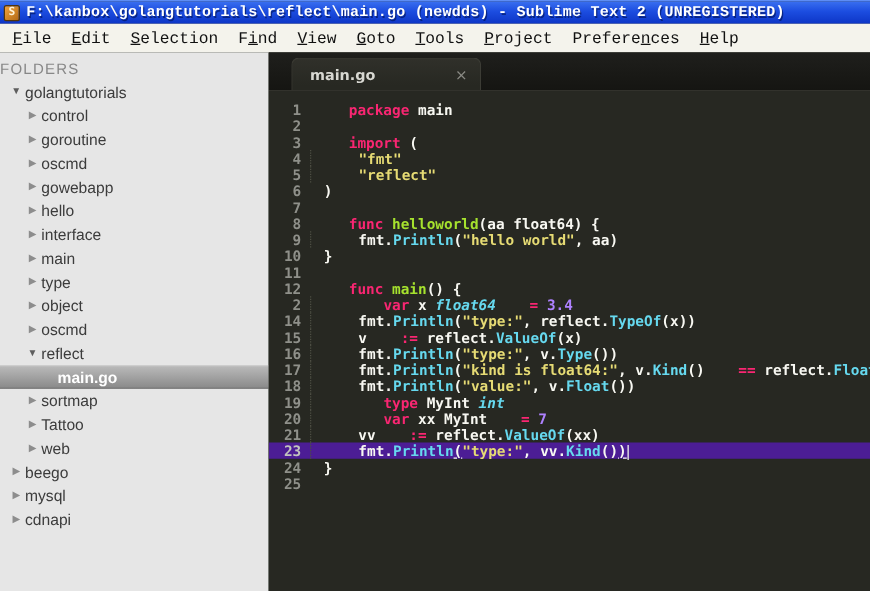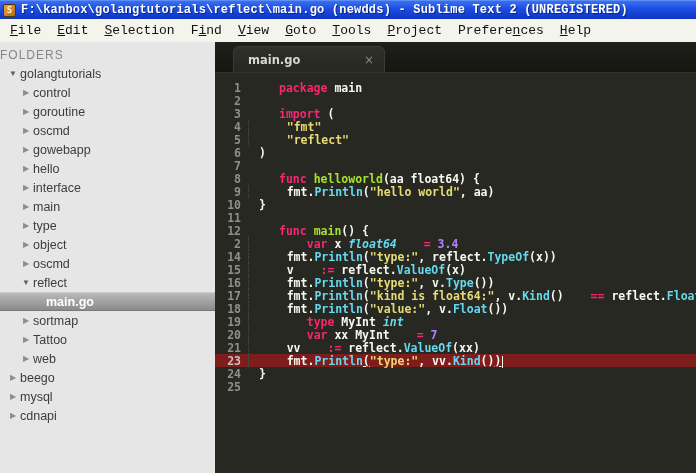--- a/index.html
+++ b/index.html
@@ -84,21 +84,21 @@
   .tab-label { color:#d8d8d2; font:bold 11.5px "DejaVu Sans", sans-serif; }
   .tab-close { color:#8b8b85; font:12px "DejaVu Sans", sans-serif; cursor:pointer; }
 
   
   .code-area { flex:1; padding-top:8px; overflow:hidden; background:#272822; }
   .code-row {
     display:flex; height:13px; line-height:13px;
     font:bold 11.5px "DejaVu Sans Mono", monospace;
     white-space:pre;
   }
-  .code-row.current { background:#7f1d1d; }
+  .code-row.current { background:#4c1d95; }
   .gutter-num {
     width:30px; flex:0 0 30px; text-align:right; padding-right:4px;
     color:#8f908a;
   }
   .code-row.current .gutter-num { color:#c2c3bd; }
   .code-text { position:relative; padding-left:14px; flex:1; }
   .iguide {
     position:absolute; left:3px; top:0; bottom:0; width:0;
     border-left:1px dotted #4d4e43;
   }

